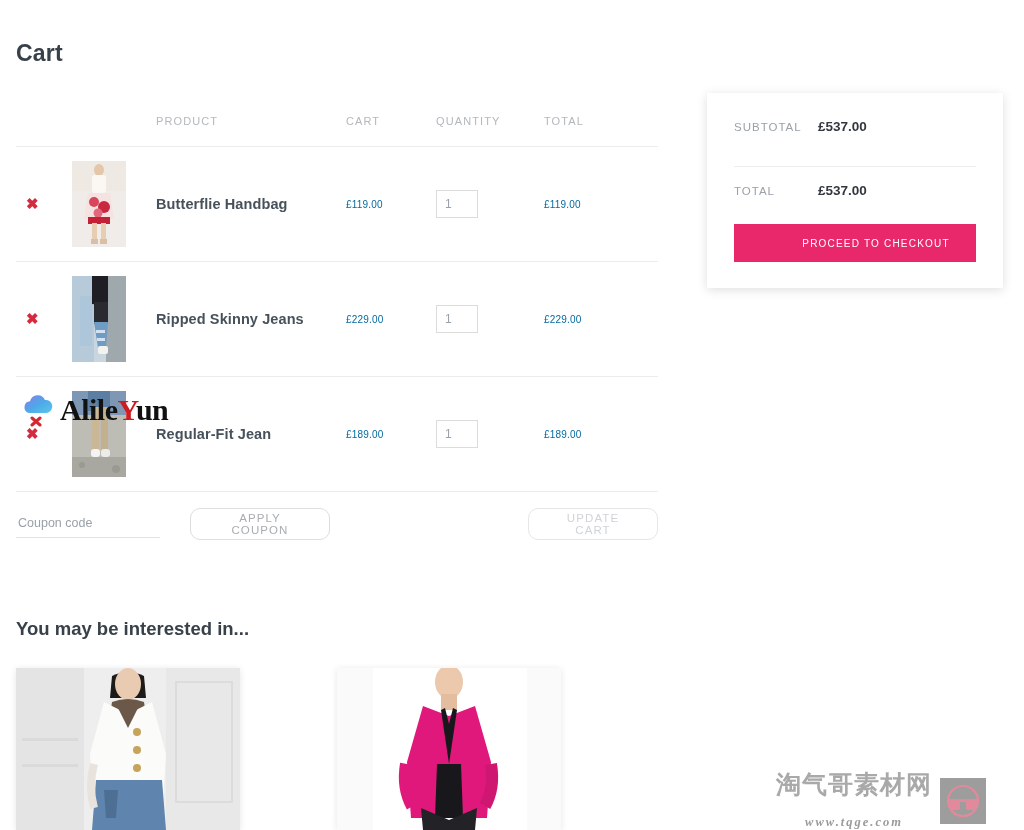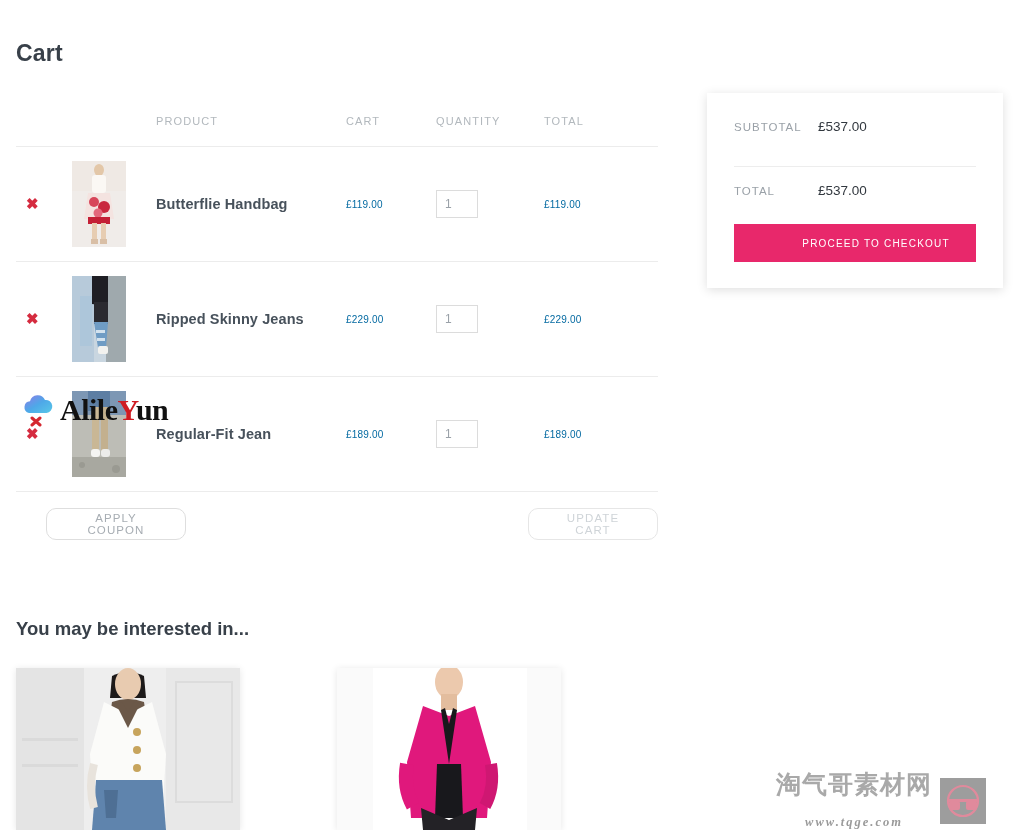--- a/index.html
+++ b/index.html
@@ -175,21 +175,21 @@
   .totals-row.second { padding-top: 16px; padding-bottom: 14px; }
   .totals-label {
     width: 84px;
     flex: none;
     font-size: 11.5px;
     letter-spacing: 1px;
     color: #9aa1a8;
   }
   .totals-value {
     font-size: 13.5px;
-    font-weight: normal;
+    font-weight: bold;
     color: #32383f;
   }
   #checkout-button {
     display: block;
     width: 100%;
     height: 38px;
     background: #e8286b;
     border: none;
     color: #ffffff;
     font-family: "Liberation Sans", sans-serif;
@@ -388,20 +388,21 @@
     </div>
     <div class="col-price cell-price">£189.00</div>
     <div class="col-qty">
       <input class="qty-input" type="text" value="1" style="">
     </div>
     <div class="col-total cell-total">£189.00</div>
   </div>
 </div>
 
 <div id="coupon-row">
+  <input id="coupon-input" type="text" placeholder="Coupon code" style="">
   <button id="apply-coupon-button" class="ghost-btn">APPLY COUPON</button>
   <button id="update-cart-button" class="ghost-btn">UPDATE CART</button>
 </div>
 
 <div id="cart-totals">
 
   <div class="totals-row bordered">
     <div class="totals-label">SUBTOTAL</div>
     <div class="totals-value">£537.00</div>
   </div>

